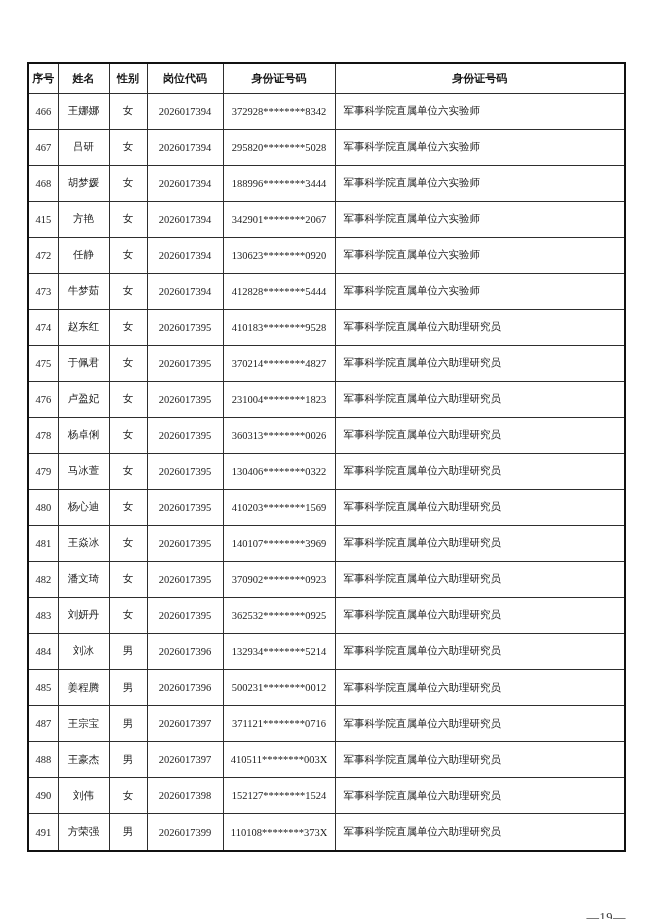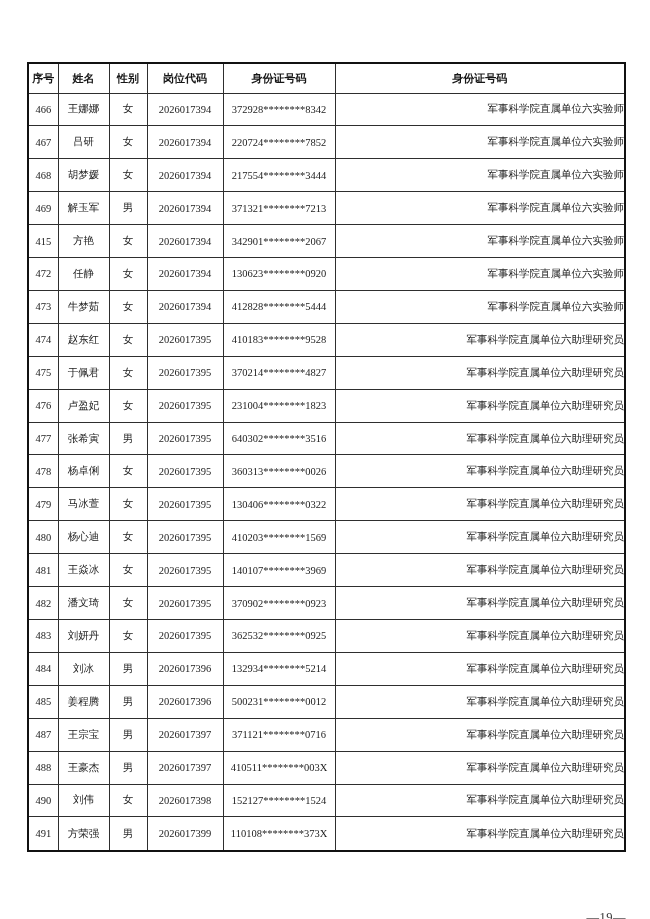--- a/index.html
+++ b/index.html
@@ -36,22 +36,22 @@
     font-size: 11px;
     height: 30px;
     color: #161616;
   }
   table.roster td {
     font-family: "Liberation Serif", "DejaVu Serif", serif;
     font-size: 10.5px;
     color: #222222;
   }
   table.roster td.left {
-    text-align: right;
-    padding-left: 20px;
+    text-align: left;
+    padding-left: 8px;
   }
   .page-number {
     position: absolute;
     top: 910px;
     right: 24px;
     font-family: "Liberation Serif", "DejaVu Serif", serif;
     font-size: 12.5px;
     color: #333333;
     letter-spacing: 0.5px;
   }
@@ -87,37 +87,29 @@
           <td>女</td>
           <td>2026017394</td>
           <td>372928********8342</td>
           <td class="left">军事科学院直属单位六实验师</td>
         </tr>
         <tr>
           <td>467</td>
           <td>吕研</td>
           <td>女</td>
           <td>2026017394</td>
-          <td>220724********7852</td>
+          <td>295820********5028</td>
           <td class="left">军事科学院直属单位六实验师</td>
         </tr>
         <tr>
           <td>468</td>
           <td>胡梦媛</td>
           <td>女</td>
           <td>2026017394</td>
-          <td>217554********3444</td>
-          <td class="left">军事科学院直属单位六实验师</td>
-        </tr>
-        <tr>
-          <td>469</td>
-          <td>解玉军</td>
-          <td>男</td>
-          <td>2026017394</td>
-          <td>371321********7213</td>
+          <td>188996********3444</td>
           <td class="left">军事科学院直属单位六实验师</td>
         </tr>
         <tr>
           <td>415</td>
           <td>方艳</td>
           <td>女</td>
           <td>2026017394</td>
           <td>342901********2067</td>
           <td class="left">军事科学院直属单位六实验师</td>
         </tr>
@@ -155,28 +147,20 @@
         </tr>
         <tr>
           <td>476</td>
           <td>卢盈妃</td>
           <td>女</td>
           <td>2026017395</td>
           <td>231004********1823</td>
           <td class="left">军事科学院直属单位六助理研究员</td>
         </tr>
         <tr>
-          <td>477</td>
-          <td>张希寅</td>
-          <td>男</td>
-          <td>2026017395</td>
-          <td>640302********3516</td>
-          <td class="left">军事科学院直属单位六助理研究员</td>
-        </tr>
-        <tr>
           <td>478</td>
           <td>杨卓俐</td>
           <td>女</td>
           <td>2026017395</td>
           <td>360313********0026</td>
           <td class="left">军事科学院直属单位六助理研究员</td>
         </tr>
         <tr>
           <td>479</td>
           <td>马冰萱</td>

